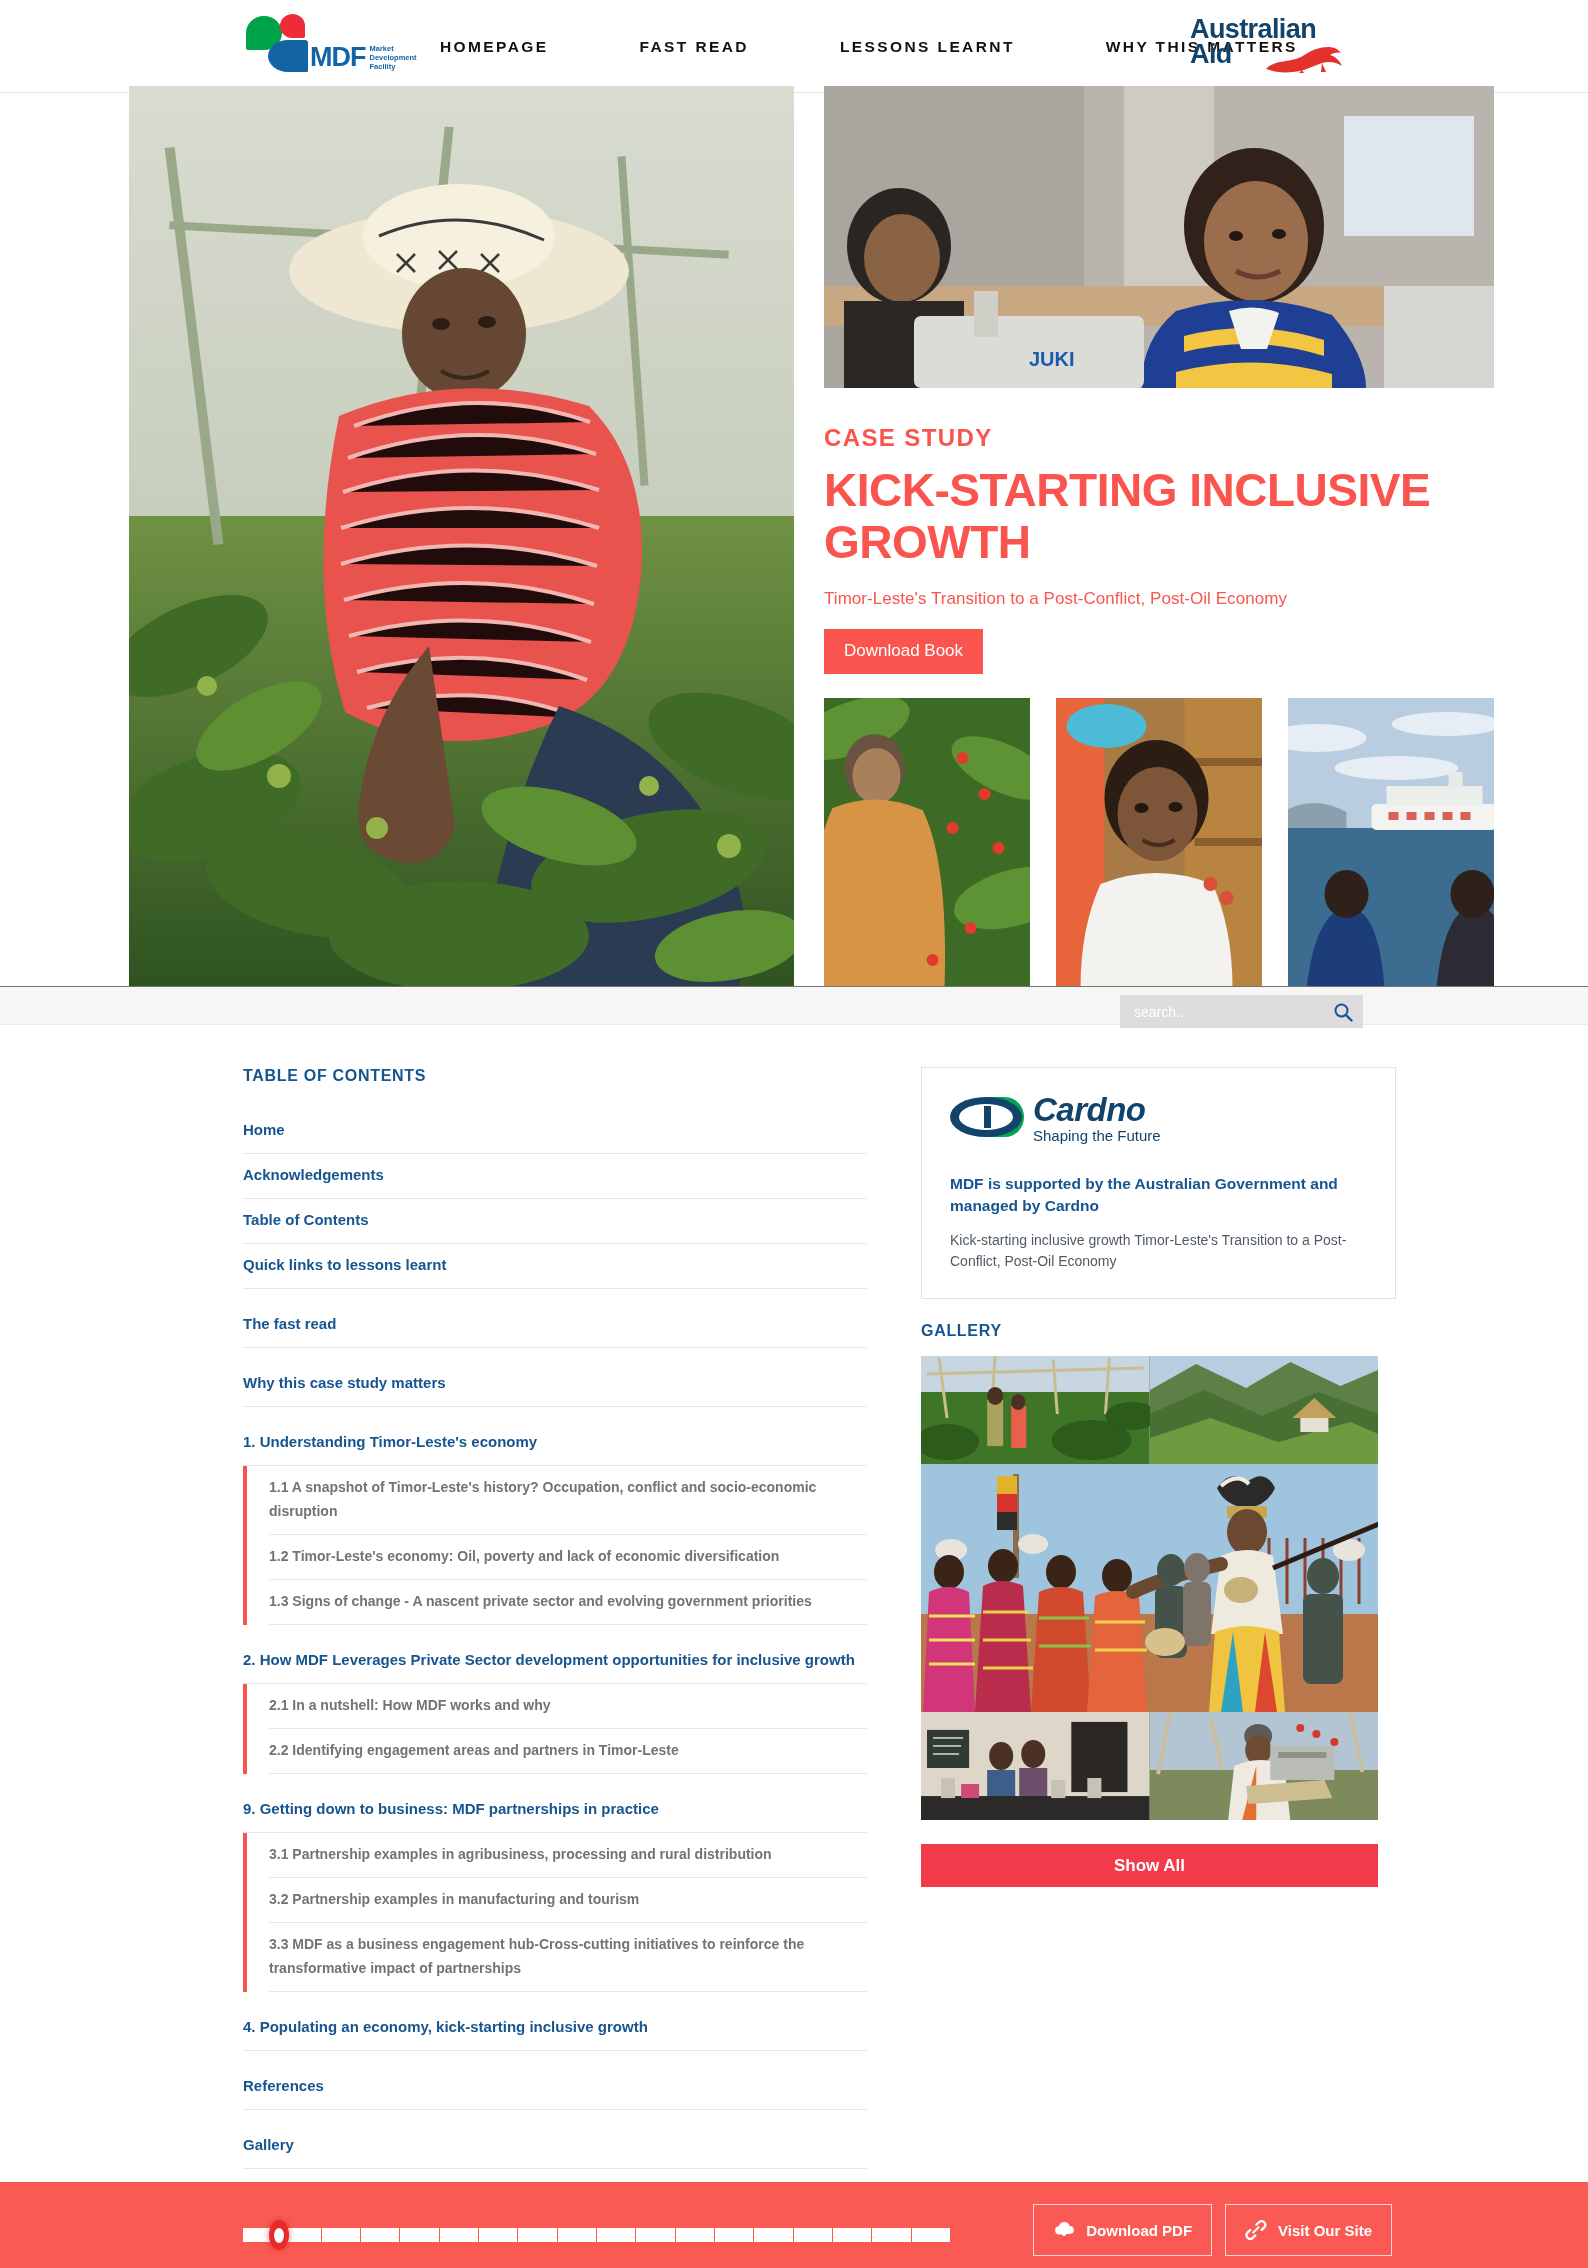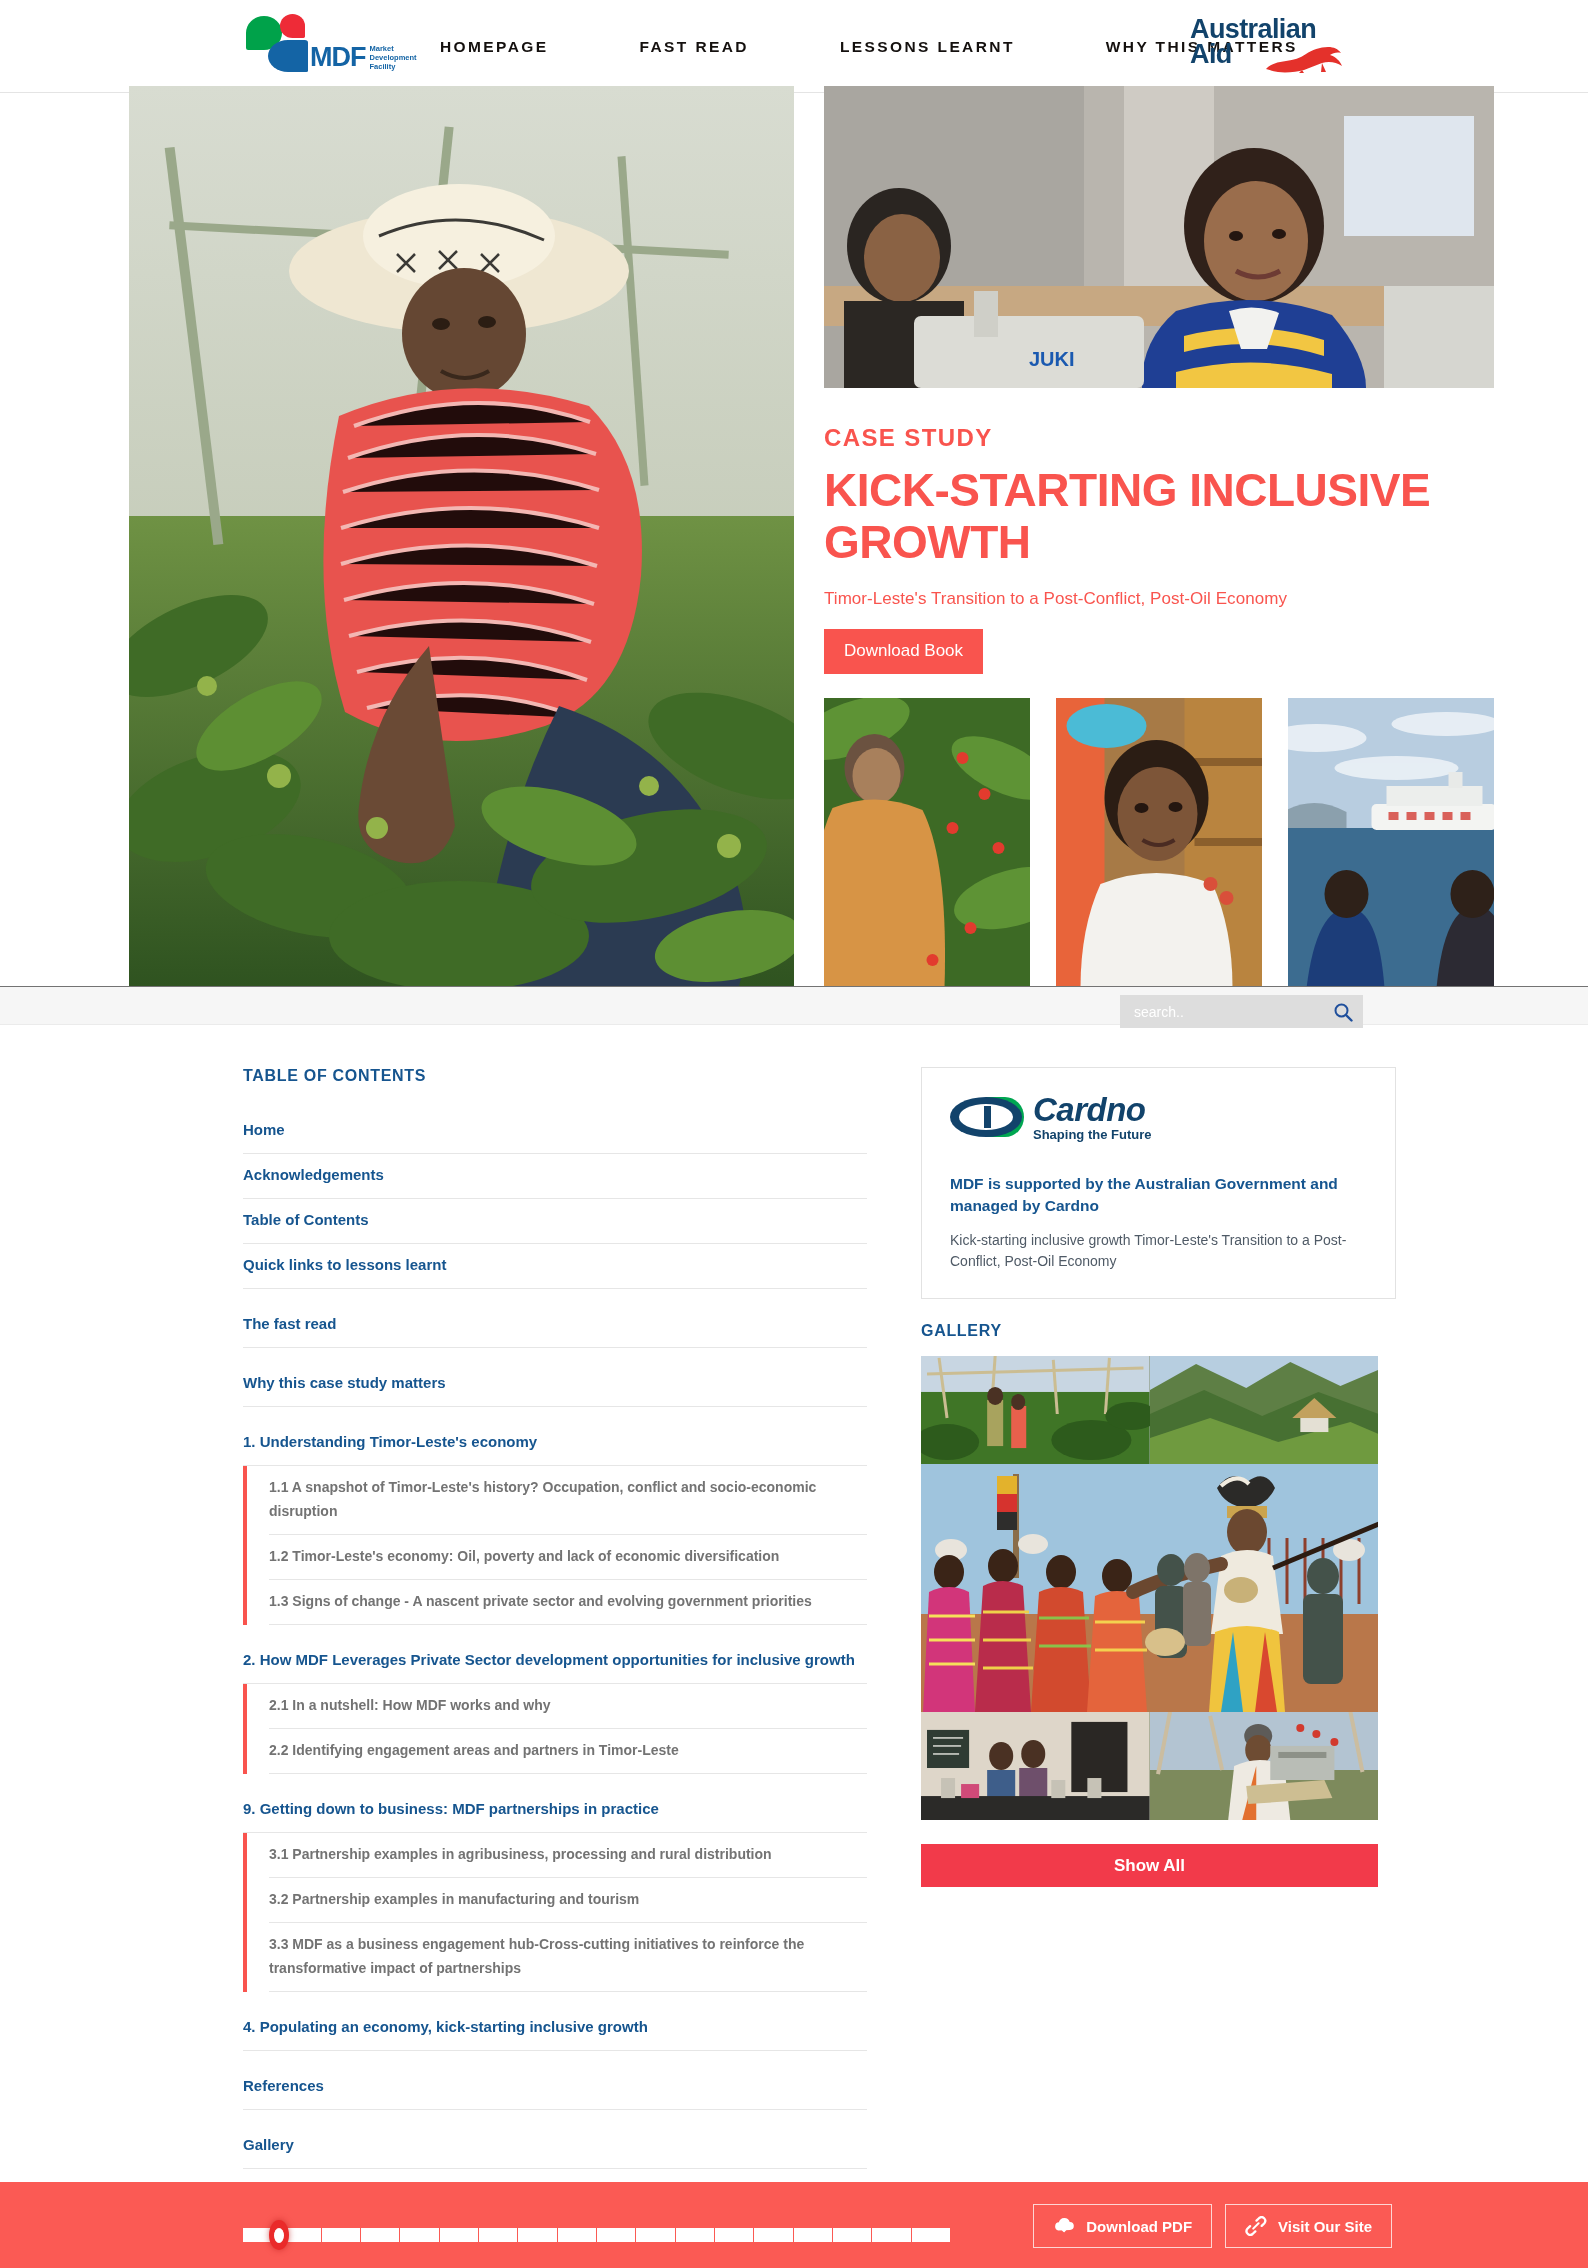--- a/index.html
+++ b/index.html
@@ -127,21 +127,21 @@
   .cardno-c::after{
     content:""; position:absolute; left:9px; top:7px; width:54px; height:26px;
     border-radius:50%; background:#fff;
   }
   .cardno-g {
     position:absolute; left:36px; top:2px; width:38px; height:40px;
     background:#00a651; border-radius:0 50% 50% 0;
   }
   .cardno-bar { position:absolute; left:34px; top:11px; width:7px; height:22px; background:#12436b; z-index:3;}
   .cardno-word { font-size:33px; font-weight:bold; font-style:italic; color:#12436b; line-height:30px; letter-spacing:-0.5px;}
-  .cardno-tag { font-size:13px; font-weight:bold; color:#12436b; margin-top:2px; }
+  .cardno-tag { font-size:15px; font-weight:normal; color:#12436b; margin-top:2px; }
   .card-title {
     margin-top:26px; font-size:15.5px; font-weight:bold; color:#16558f; line-height:22px;
   }
   .card-desc { margin-top:13px; font-size:14px; color:#4f5a66; line-height:21px; }
 
   .gallery-head {
     margin-top:23px; font-size:16px; font-weight:bold; color:#16558f; letter-spacing:0.7px;
   }
   .gallery-grid {
     margin-top:16px; width:457px; display:flex; flex-wrap:wrap;
@@ -166,21 +166,21 @@
   .knob {
     position:absolute; left:26px; top:-8px; width:20px; height:30px;
     background:#ea2a2a; border-radius:50%;
     display:flex; align-items:center; justify-content:center;
     box-shadow:0 0 6px rgba(180,20,20,0.55);
   }
   .knob::after { content:""; width:10px; height:15px; background:#fff; border-radius:50%; }
   .foot-btns { position:absolute; right:196px; top:22px; display:flex; gap:13px; }
   .foot-btn {
     border:1px solid rgba(255,255,255,0.75); background:transparent; color:#fff;
-    font-size:15px; font-weight:bold; height:44px; padding:0 19px; cursor:pointer;
+    font-size:15px; font-weight:bold; height:52px; padding:0 19px; cursor:pointer;
     display:flex; align-items:center; gap:11px;
     font-family:"Liberation Sans", sans-serif;
   }
 
   
   .ph { width:100%; height:100%; position:relative; }
 </style>
 </head>
 <body>
 

